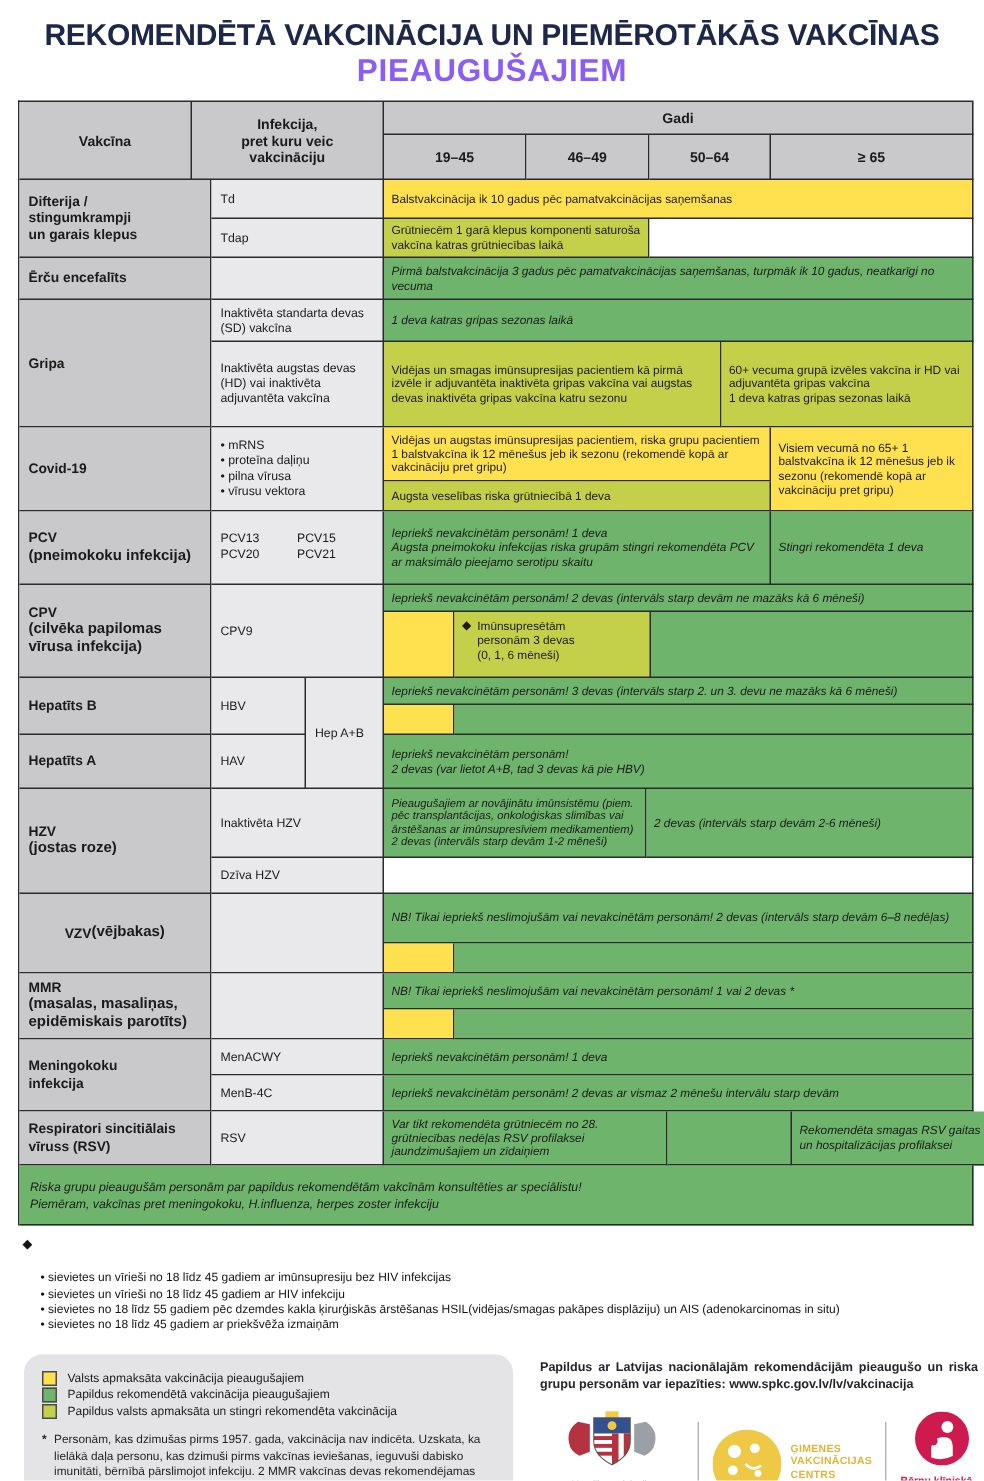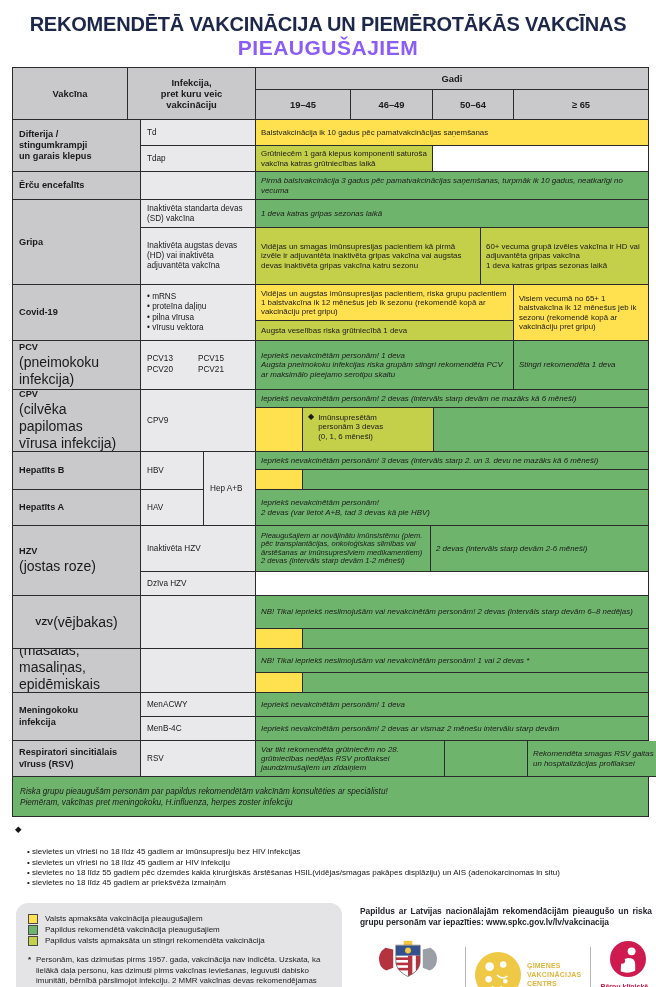--- a/index.html
+++ b/index.html
@@ -9,21 +9,21 @@
   .t1{font-size:20px;font-weight:bold;color:#1C2749;letter-spacing:-0.2px;line-height:1.15;}
   .t2{font-size:21px;font-weight:bold;color:#8b5cf6;letter-spacing:0.5px;line-height:1.15;}
   
   .vtable{margin:7px 0 0 12px;width:636px;border-top:1px solid #2b2b2b;border-left:1px solid #2b2b2b;}
   .band{display:flex;align-items:stretch;}
   .flexcol{display:flex;flex-direction:column;}
   .c{box-sizing:border-box;border-right:1px solid #2b2b2b;border-bottom:1px solid #2b2b2b;overflow:hidden;flex:none;}
   .w-inf{width:128px;} .w-vac{width:115px;} .w-full{width:393px;}
   .hdr{background:#C9C9CB;display:flex;align-items:center;justify-content:center;text-align:center;font-weight:bold;font-size:9.4px;line-height:1.2;}
   .inf{background:#C9C9CB;font-weight:bold;font-size:9.2px;line-height:1.22;padding:3px 6px;display:flex;flex-direction:column;justify-content:center;}
-  .inf .sub{font-weight:normal;font-size:14px;}
+  .inf .sub{font-weight:bold;font-size:10px;}
   .vac{background:#E9E9EB;font-size:8.2px;line-height:1.2;padding:2px 6px;display:flex;flex-direction:column;justify-content:center;}
   .t{font-size:7.9px;line-height:1.18;padding:2px 5px;display:flex;flex-direction:column;justify-content:center;}
   .y{background:#FFE14F;} .g{background:#6FB46C;font-style:italic;} .cg{background:#C4CF4A;} .wbg{background:#ffffff;}
   .bullets div{line-height:1.25;}
   .pcv-grid{display:flex;flex-wrap:wrap;}
   .pcv-grid span{width:50%;line-height:1.3;}
   .dcell{flex-direction:row;justify-content:flex-start;align-items:flex-start;gap:4px;padding-top:5px;}
   .dcell .dia{font-size:8px;line-height:1.1;}
   .notecell{font-size:8.2px;line-height:1.35;padding:4px 7px;justify-content:center;}
   

